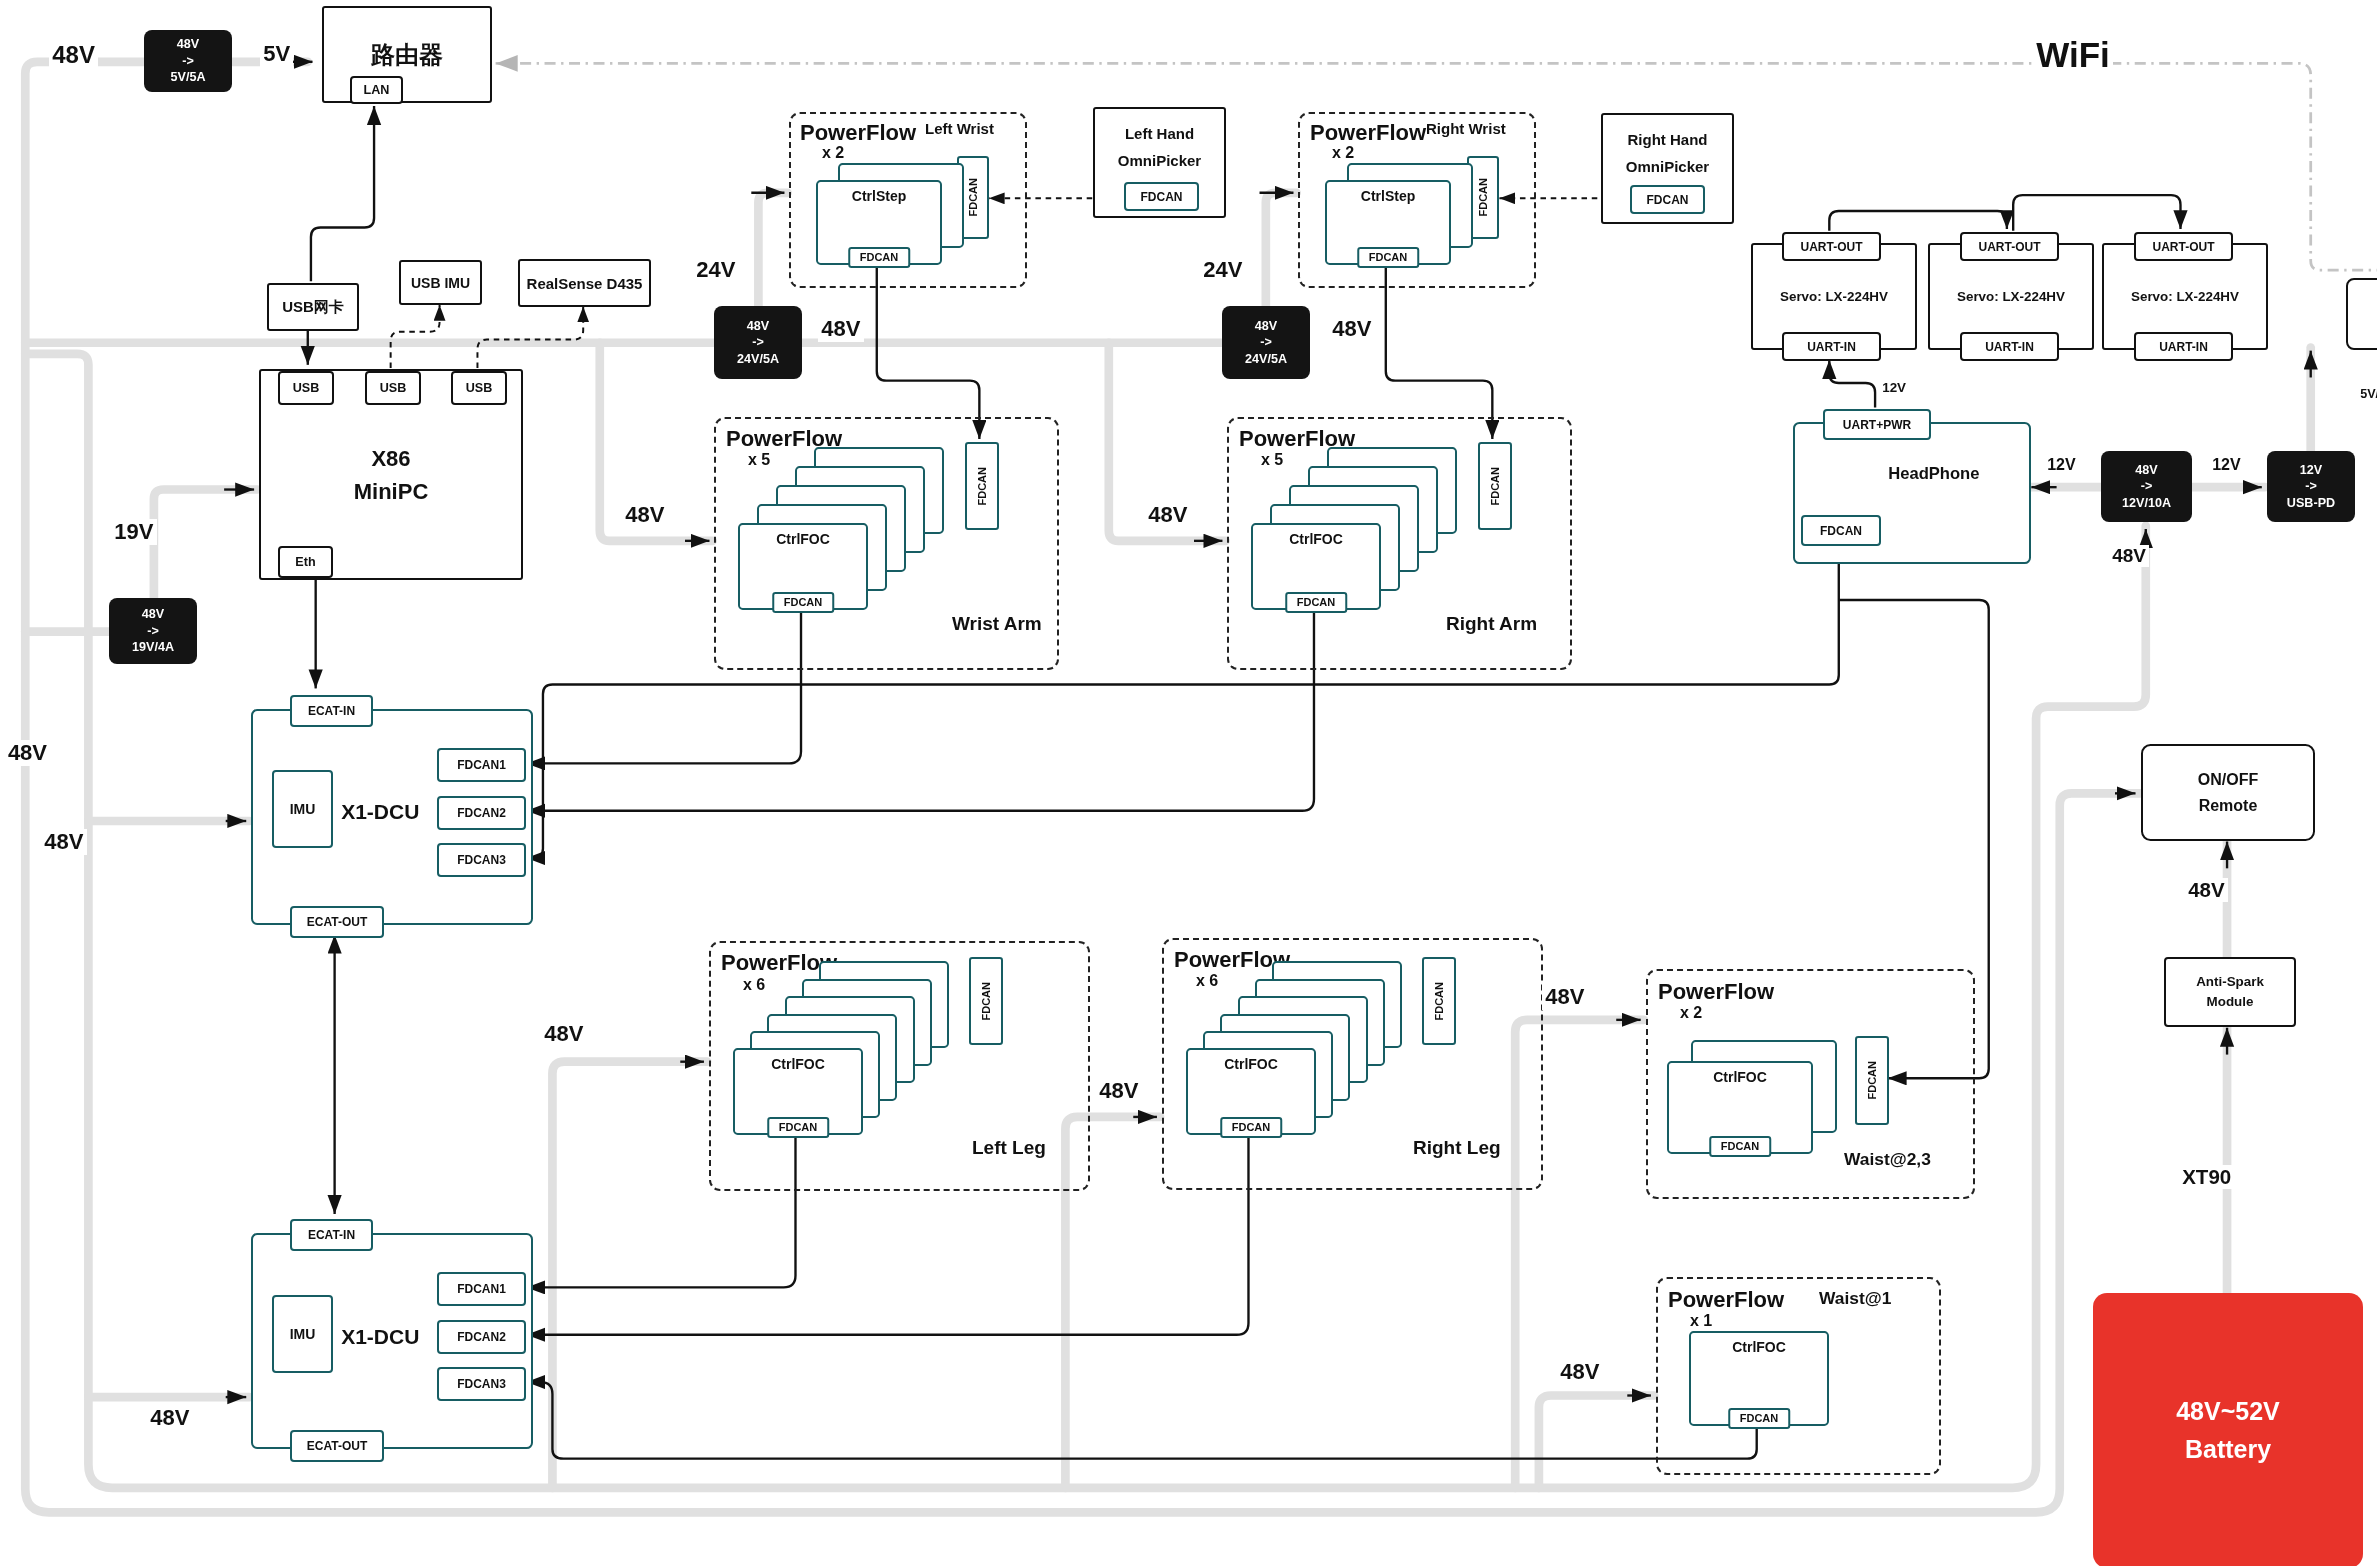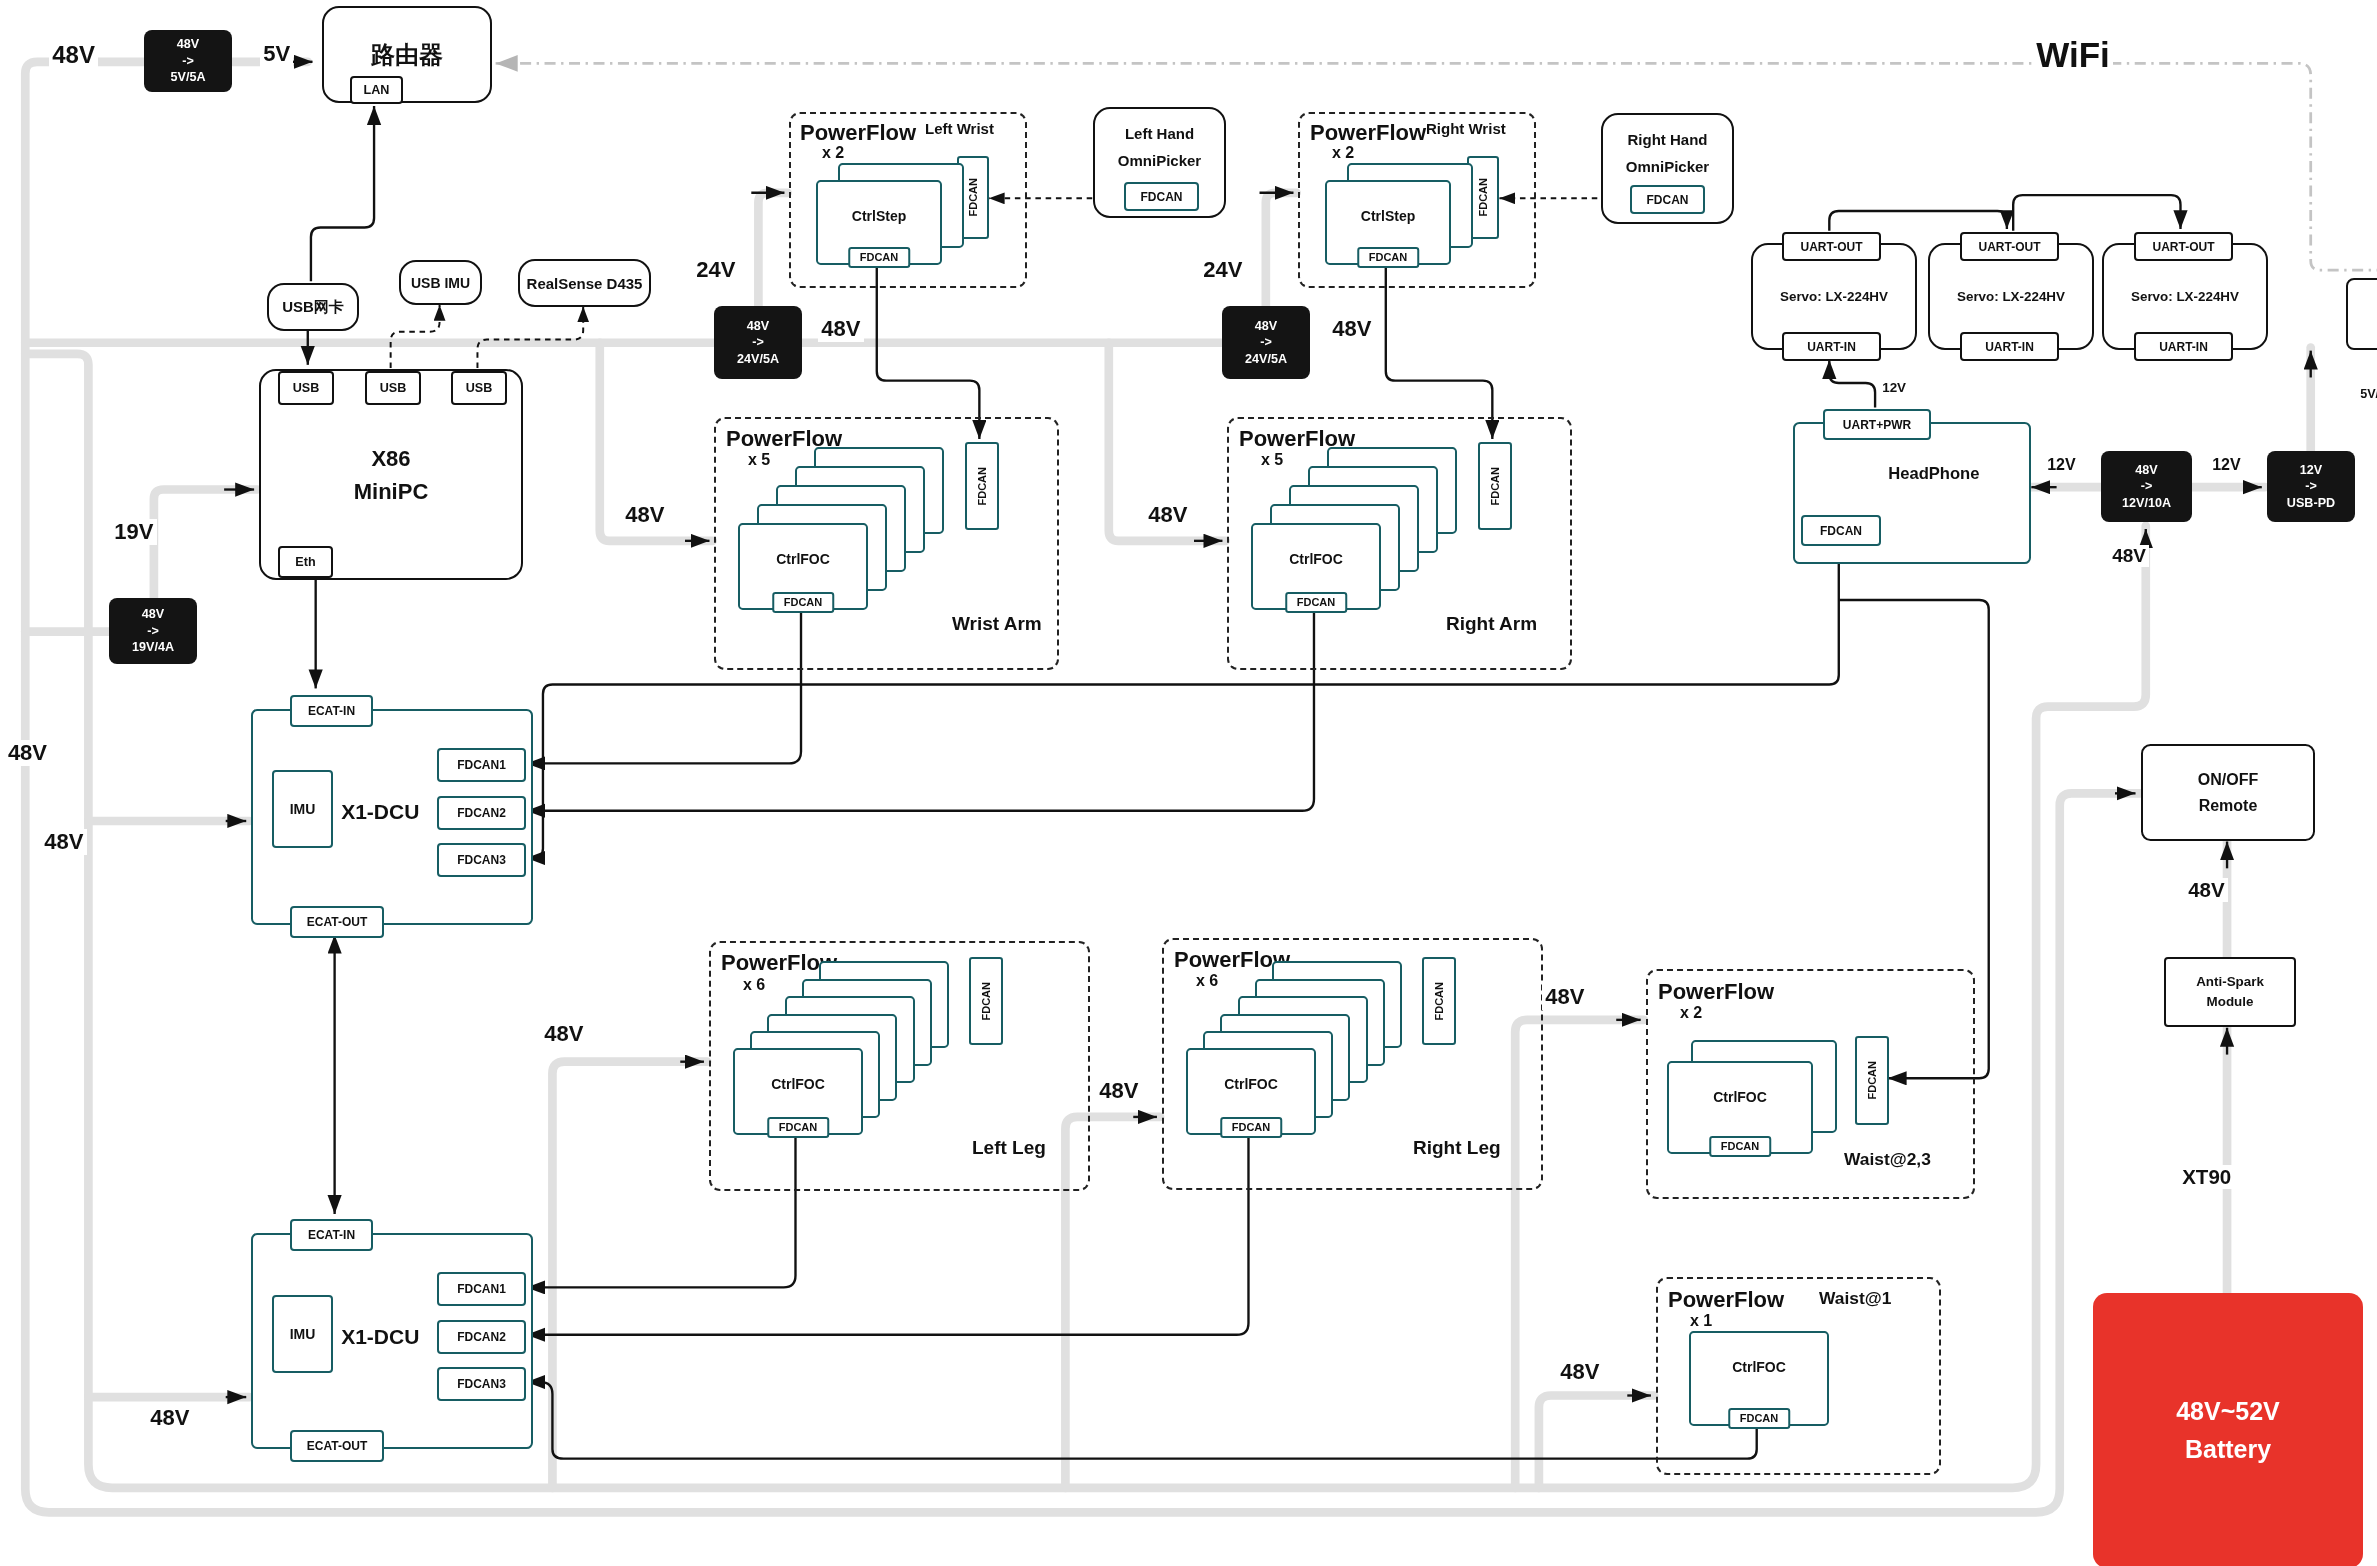--- a/index.html
+++ b/index.html
@@ -1,31 +1,31 @@
 <!DOCTYPE html>
 <html style="font-size:12.6px"><head>
 <meta charset="utf-8">
 <style>
   html,body{margin:0;padding:0;background:#fff;}
   #canvas{position:relative;width:2377px;height:1567px;background:#fff;overflow:hidden;
           font-family:"Liberation Sans", sans-serif;color:#111;}
   #wires{position:absolute;left:0;top:0;z-index:0;}
   .vlabel{position:absolute;font-weight:bold;color:#111;background:#fff;padding:0 3.2px;z-index:3;white-space:nowrap;}
-  .box{position:absolute;background:#fff;border:2.4px solid #111;border-radius:17px;display:flex;
+  .box{position:absolute;background:#fff;border:2.4px solid #111;border-radius:3px;display:flex;
        flex-direction:column;align-items:center;justify-content:center;font-weight:bold;z-index:2;}
   .tealbox{position:absolute;background:#fff;border:2.4px solid #175d63;border-radius:6.3px;z-index:2;}
   .chipb{position:absolute;background:#141414;color:#fff;border-radius:8px;display:flex;flex-direction:column;
          align-items:center;justify-content:center;font-weight:bold;font-size:12.6px;line-height:1.3;z-index:2;}
   .port{position:absolute;background:#fff;border:2px solid #111;border-radius:4px;display:flex;align-items:center;
         justify-content:center;font-weight:bold;font-size:12.6px;z-index:4;}
   .tport{position:absolute;background:#fff;border:2px solid #175d63;border-radius:4px;display:flex;align-items:center;
         justify-content:center;font-weight:bold;font-size:12px;z-index:4;}
   .dash{position:absolute;border:2.4px dashed #222;border-radius:11px;z-index:1;}
   .card{position:absolute;background:#fff;border:2.4px solid #175d63;border-radius:4.7px;z-index:2;}
-  .ctrl{text-align:center;font-weight:bold;font-size:14px;margin-top:26px;}
+  .ctrl{text-align:center;font-weight:bold;font-size:14px;margin-top:6px;}
   .chip{position:absolute;left:50%;bottom:-4.7px;transform:translateX(-50%);background:#fff;border:2px solid #175d63;
         border-radius:3.2px;font-weight:bold;font-size:11px;padding:2.4px 9.5px;white-space:nowrap;z-index:3;}
   .vtab{position:absolute;background:#fff;border:2px solid #175d63;border-radius:3.2px;display:flex;align-items:center;
         justify-content:center;z-index:2;}
   .vtab span{writing-mode:vertical-rl;transform:rotate(180deg);font-size:11px;font-weight:bold;}
   .ghead{position:absolute;font-weight:bold;font-size:22px;z-index:2;}
   .gsub{position:absolute;font-weight:bold;font-size:16px;z-index:2;}
   .gpos{position:absolute;font-weight:bold;font-size:16.6px;z-index:2;}
   .battery{position:absolute;background:#e8332a;border-radius:14px;display:flex;flex-direction:column;align-items:center;
         justify-content:center;color:#fff;font-weight:bold;font-size:25px;line-height:1.5;z-index:2;}

